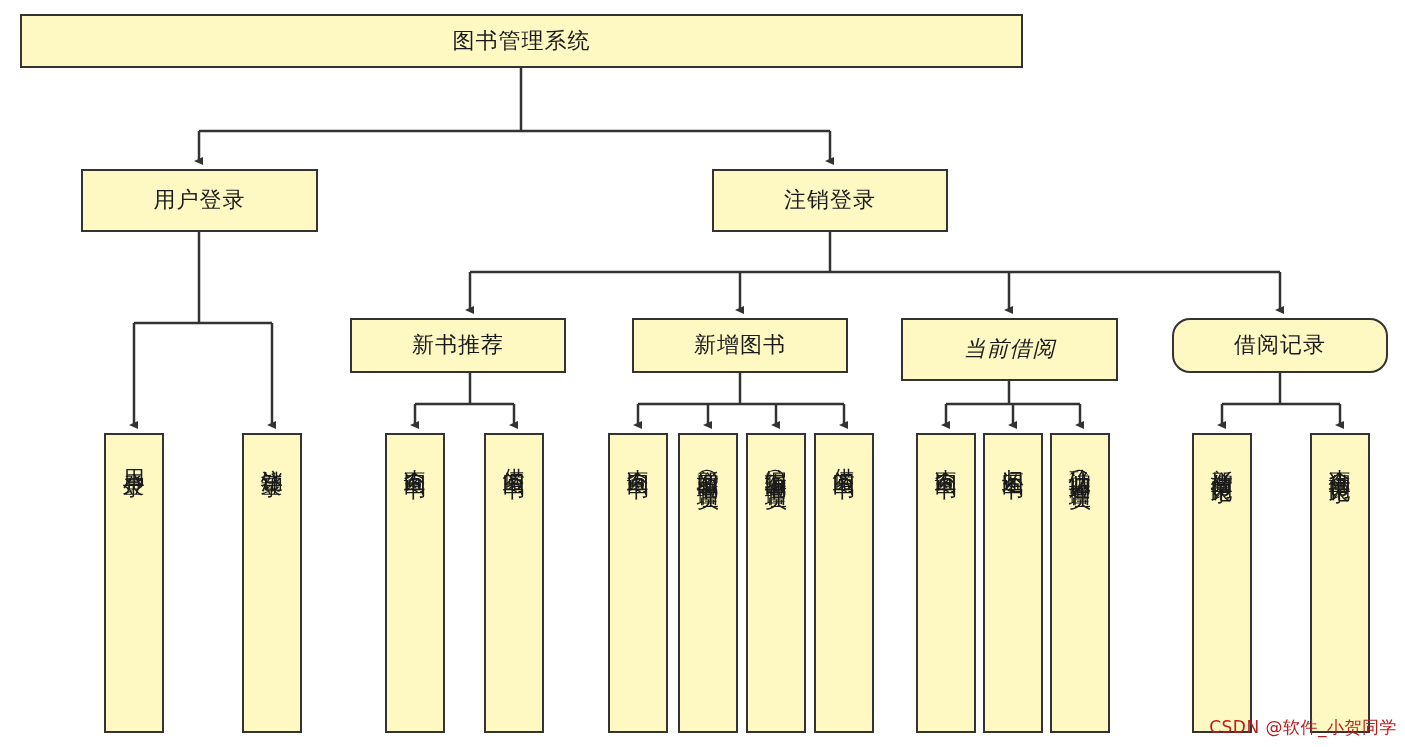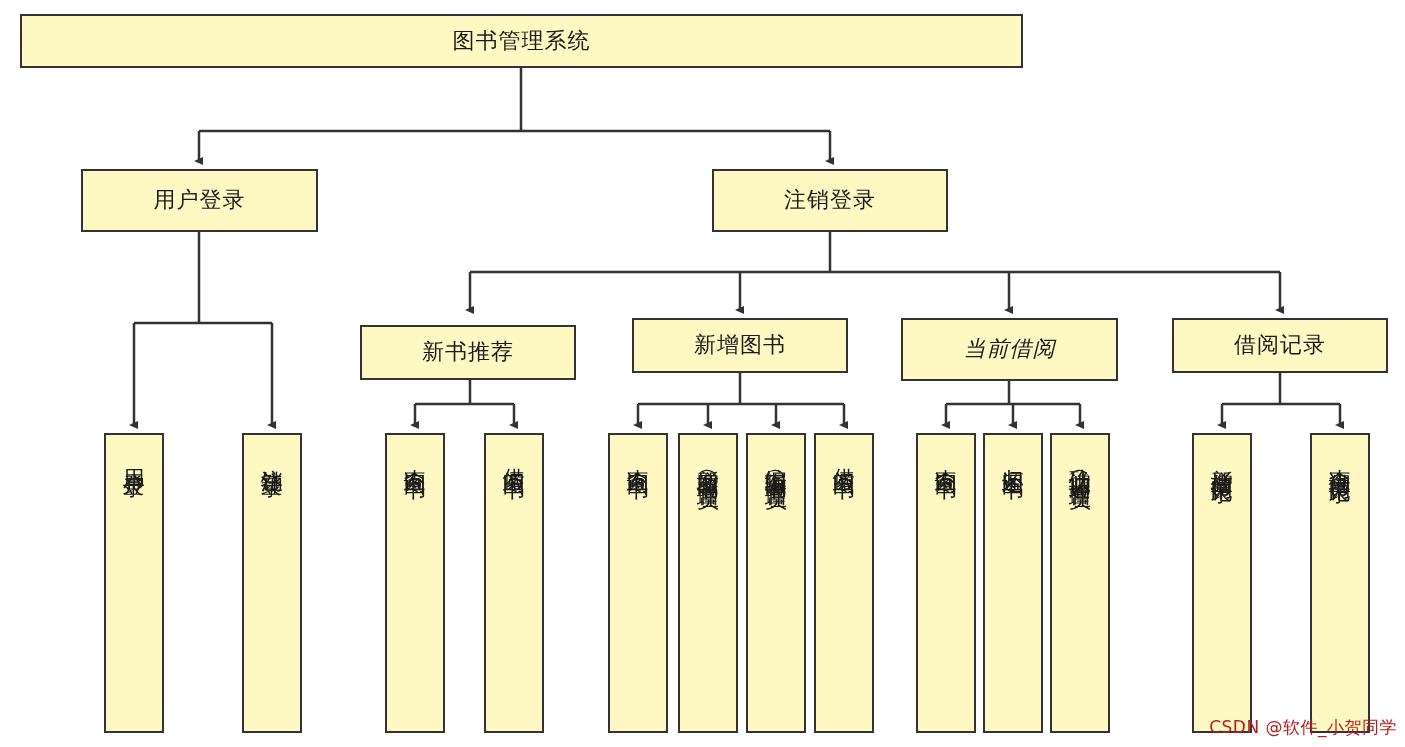--- a/index.html
+++ b/index.html
@@ -122,30 +122,30 @@
     <span>图书管理系统</span>
   </div>
 
   <div class="node horiz" id="node-l2-0" style="left: 81px; top: 169px; width: 237px; height: 63px;">
     <span>用户登录</span>
   </div>
   <div class="node horiz" id="node-l2-1" style="left: 712px; top: 169px; width: 236px; height: 63px;">
     <span>注销登录</span>
   </div>
 
-  <div class="node horiz" id="node-l3-0" style="left: 360px; top: 318px; width: 216px; height: 55px; margin-top: 7px;">
+  <div class="node horiz" id="node-l3-0" style="left: 350px; top: 318px; width: 216px; height: 55px;">
     <span>新书推荐</span>
   </div>
   <div class="node horiz" id="node-l3-1" style="left: 632px; top: 318px; width: 216px; height: 55px;">
     <span>新增图书</span>
   </div>
   <div class="node horiz" id="node-l3-2" style="left: 901px; top: 318px; width: 217px; height: 63px; font-style: italic;">
     <span>当前借阅</span>
   </div>
-  <div class="node horiz" id="node-l3-3" style="left: 1172px; top: 318px; width: 216px; height: 55px;">
+  <div class="node horiz" id="node-l3-3" style="left: 1172px; top: 318px; width: 216px; height: 55px; border-radius: 18px;">
     <span>借阅记录</span>
   </div>
 
   <div class="node vert" id="node-leaf-0" style="left: 104px; top: 433px; width: 60px; height: 300px;">
     <span class="vlabel">用户登录</span>
   </div>
   <div class="node vert" id="node-leaf-1" style="left: 242px; top: 433px; width: 60px; height: 300px;">
     <span class="vlabel">注销登录</span>
   </div>
   <div class="node vert" id="node-leaf-2" style="left: 385px; top: 433px; width: 60px; height: 300px;">

